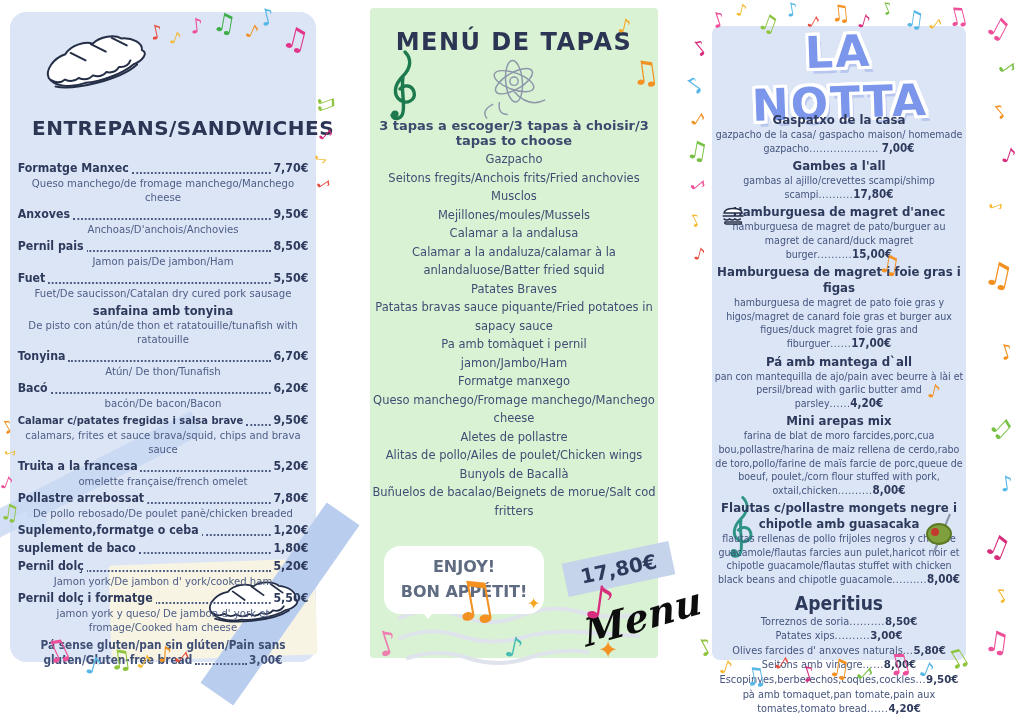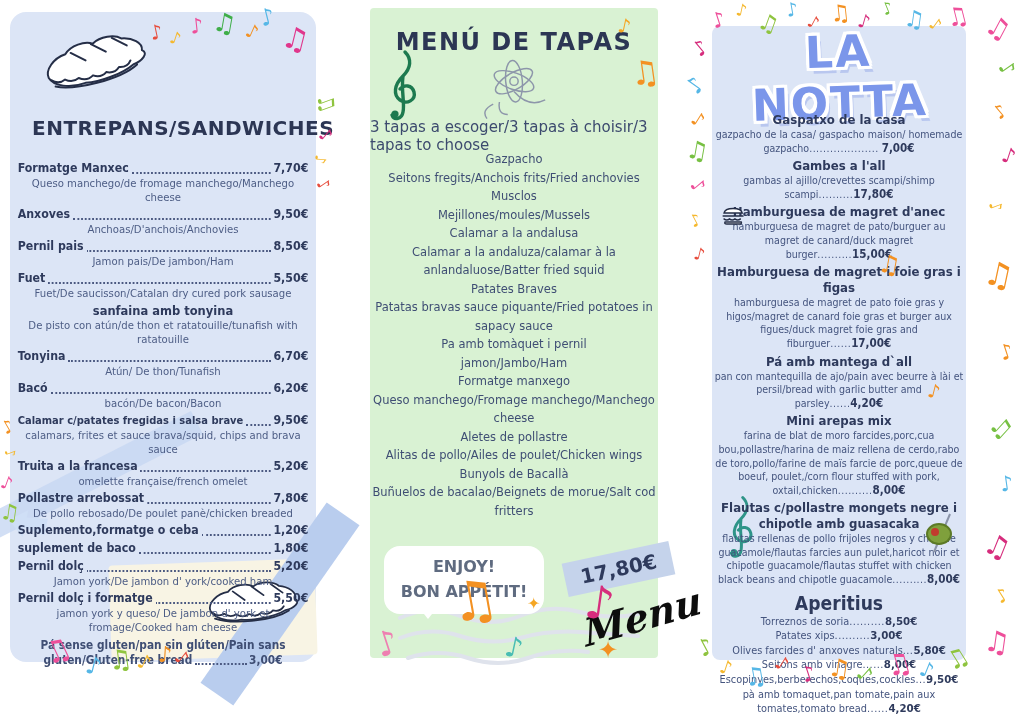--- a/index.html
+++ b/index.html
@@ -37,21 +37,21 @@
   .glu{margin-top:3px;font-weight:600;color:#3f4e74;}
   .glu .g1{font-size:11.5px;text-align:center;line-height:15px;}
   .glu .g2{display:flex;align-items:flex-end;font-size:11.5px;line-height:15px;padding:0 28px;}
 
   
   .mtitle{position:absolute;top:20px;width:100%;text-align:center;font-size:24px;font-weight:800;letter-spacing:1.5px;color:#2c3654;}
   .clef{position:absolute;z-index:2;}
   .clef.midclef{left:16px;top:40px;width:34px;color:#1d7a4f;}
   .clef.apclef{left:14px;top:468px;width:30px;color:#2e9488;}
   .doodle{position:absolute;left:50%;top:42px;transform:translateX(-50%);width:104px;}
-  .msub{position:absolute;top:110px;width:100%;text-align:left;font-weight:normal;font-size:15px;color:#3c4a6e;}
+  .msub{position:absolute;top:110px;width:100%;text-align:center;font-weight:bold;font-size:13px;color:#3c4a6e;}
   .mlist{position:absolute;left:-12px;top:142px;width:312px;transform:scaleX(.92);transform-origin:50% 0;
          text-align:center;font-size:12.5px;line-height:18.5px;color:#3f4e74;}
   .bubble{position:absolute;left:14px;top:538px;width:152px;background:#fff;border-radius:16px;padding:9px 4px;
           text-align:center;font-weight:bold;font-size:16px;color:#5f6b80;line-height:1.55;z-index:4;}
   .bubble:after{content:"";position:absolute;left:36px;bottom:-13px;border:8px solid transparent;border-top:10px solid #fff;}
   .tapeprice{position:absolute;left:194px;top:544px;transform:rotate(-12deg);background:#c5d3eb;padding:5px 16px;
              font-weight:800;font-size:20px;color:#2e3a5c;z-index:4;white-space:nowrap;}
   .menuscript{position:absolute;left:212px;top:586px;font-family:"DejaVu Serif",serif;font-style:italic;font-weight:bold;
               font-size:38px;color:#0d0d0d;transform:rotate(-16deg) skewX(-8deg);z-index:5;}
   .waves{position:absolute;left:28px;top:592px;width:244px;z-index:1;}

